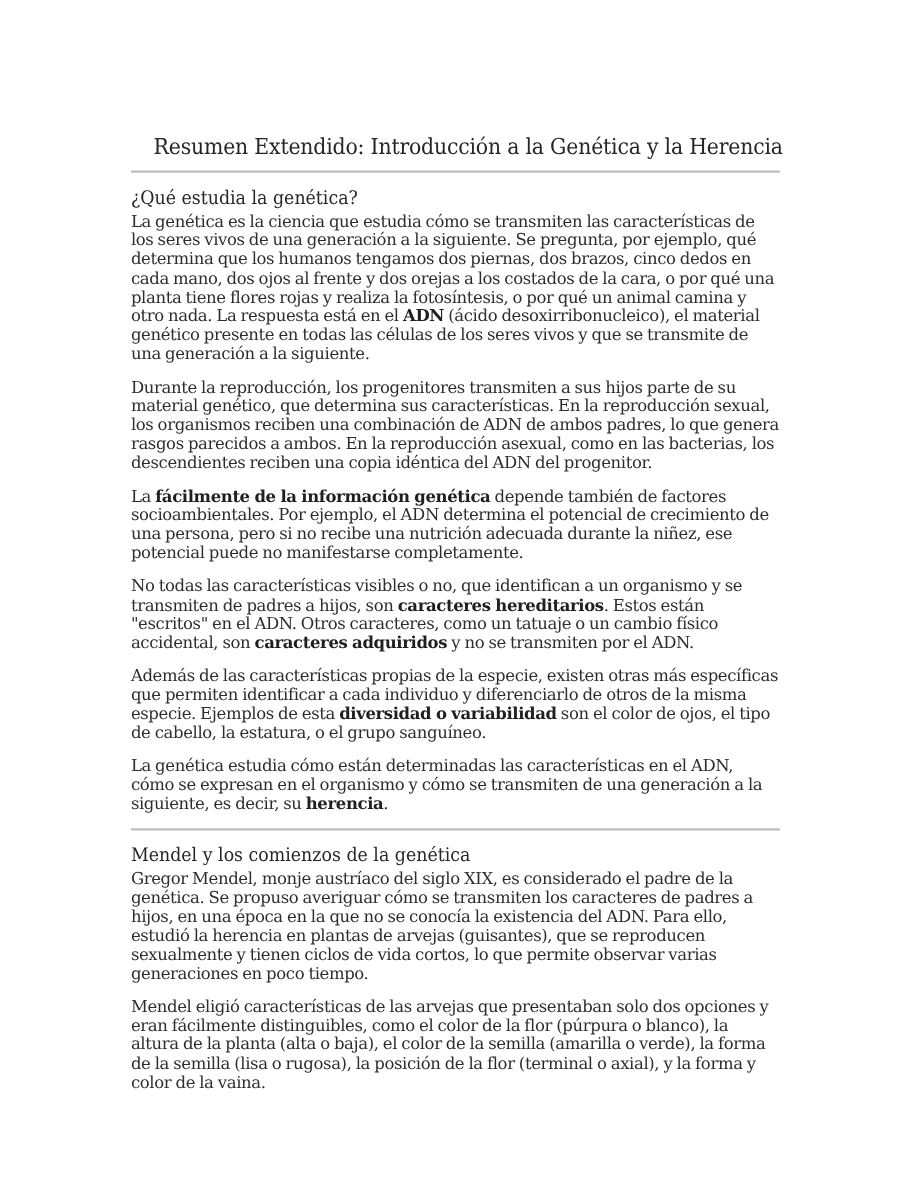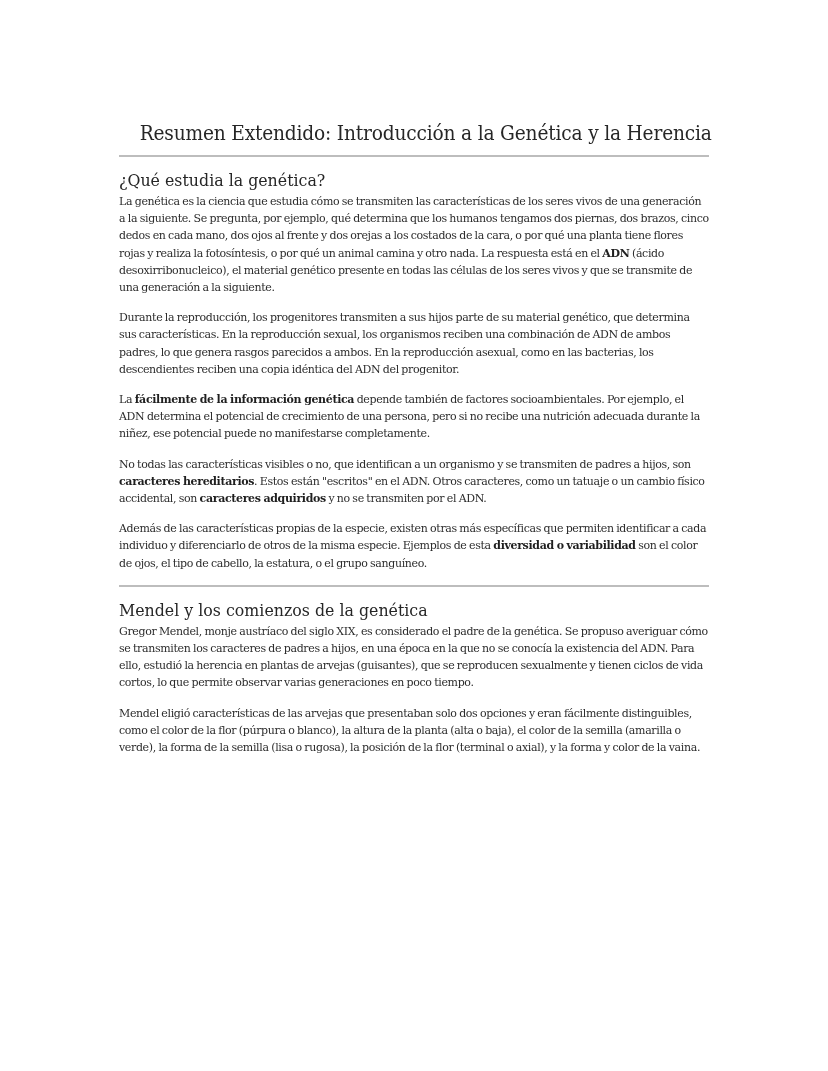--- a/index.html
+++ b/index.html
@@ -44,21 +44,21 @@
     font-size: 17px;
     font-weight: normal;
     margin: 12px 0 2px 0;
     line-height: 22px;
     color: #262626;
     transform: scaleX(0.93);
     transform-origin: left;
     white-space: nowrap;
   }
   .para {
-    font-size: 11px;
+    font-size: 15px;
     line-height: 17.2px;
     margin: 0 0 13px 0;
     color: #2c2c2c;
     letter-spacing: -0.35px;
     word-spacing: -0.6px;
   }
   .para b {
     font-weight: bold;
     color: #1f1f1f;
   }
@@ -88,20 +88,21 @@
     <p class="para"><span>La genética es la ciencia que estudia cómo se transmiten las características de los seres vivos de una generación a la siguiente. Se pregunta, por ejemplo, qué determina que los humanos tengamos dos piernas, dos brazos, cinco dedos en cada mano, dos ojos al frente y dos orejas a los costados de la cara, o por qué una planta tiene flores rojas y realiza la fotosíntesis, o por qué un animal camina y otro nada. La respuesta está en el </span><b>ADN</b><span> (ácido desoxirribonucleico), el material genético presente en todas las células de los seres vivos y que se transmite de una generación a la siguiente.</span></p>
 
     <p class="para"><span>Durante la reproducción, los progenitores transmiten a sus hijos parte de su material genético, que determina sus características. En la reproducción sexual, los organismos reciben una combinación de ADN de ambos padres, lo que genera rasgos parecidos a ambos. En la reproducción asexual, como en las bacterias, los descendientes reciben una copia idéntica del ADN del progenitor.</span></p>
 
     <p class="para"><span>La </span><b>fácilmente de la información genética</b><span> depende también de factores socioambientales. Por ejemplo, el ADN determina el potencial de crecimiento de una persona, pero si no recibe una nutrición adecuada durante la niñez, ese potencial puede no manifestarse completamente.</span></p>
 
     <p class="para"><span>No todas las características visibles o no, que identifican a un organismo y se transmiten de padres a hijos, son </span><b>caracteres hereditarios</b><span>. Estos están "escritos" en el ADN. Otros caracteres, como un tatuaje o un cambio físico accidental, son </span><b>caracteres adquiridos</b><span> y no se transmiten por el ADN.</span></p>
 
     <p class="para"><span>Además de las características propias de la especie, existen otras más específicas que permiten identificar a cada individuo y diferenciarlo de otros de la misma especie. Ejemplos de esta </span><b>diversidad o variabilidad</b><span> son el color de ojos, el tipo de cabello, la estatura, o el grupo sanguíneo.</span></p>
 
+    <p class="para"><span>La genética estudia cómo están determinadas las características en el ADN, cómo se expresan en el organismo y cómo se transmiten de una generación a la siguiente, es decir, su </span><b>herencia</b><span>.</span></p>
   </div>
 
   <div class="section section-2">
     <hr class="rule">
     <h2 class="section-heading">Mendel y los comienzos de la genética</h2>
 
     <p class="para"><span>Gregor Mendel, monje austríaco del siglo XIX, es considerado el padre de la genética. Se propuso averiguar cómo se transmiten los caracteres de padres a hijos, en una época en la que no se conocía la existencia del ADN. Para ello, estudió la herencia en plantas de arvejas (guisantes), que se reproducen sexualmente y tienen ciclos de vida cortos, lo que permite observar varias generaciones en poco tiempo.</span></p>
 
     <p class="para"><span>Mendel eligió características de las arvejas que presentaban solo dos opciones y eran fácilmente distinguibles, como el color de la flor (púrpura o blanco), la altura de la planta (alta o baja), el color de la semilla (amarilla o verde), la forma de la semilla (lisa o rugosa), la posición de la flor (terminal o axial), y la forma y color de la vaina.</span></p>
   </div>

